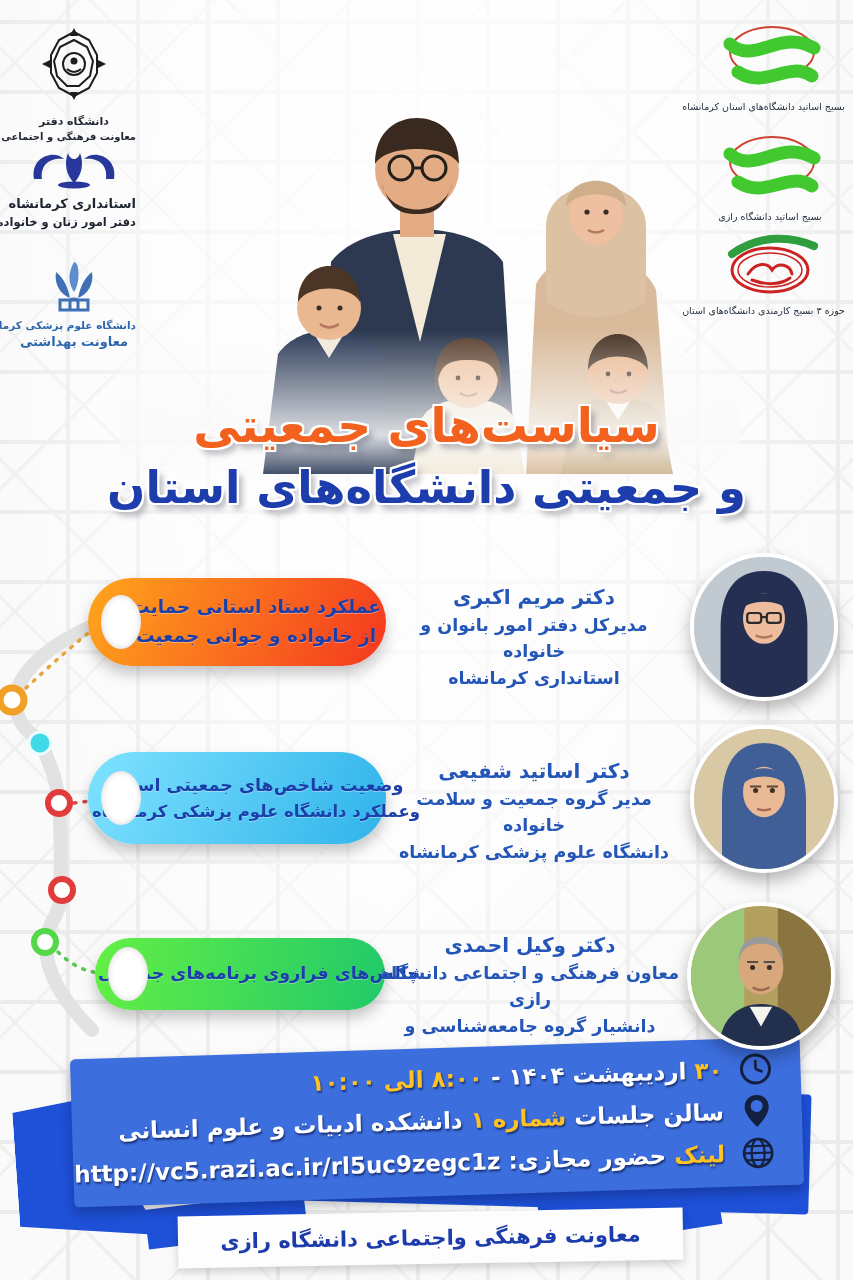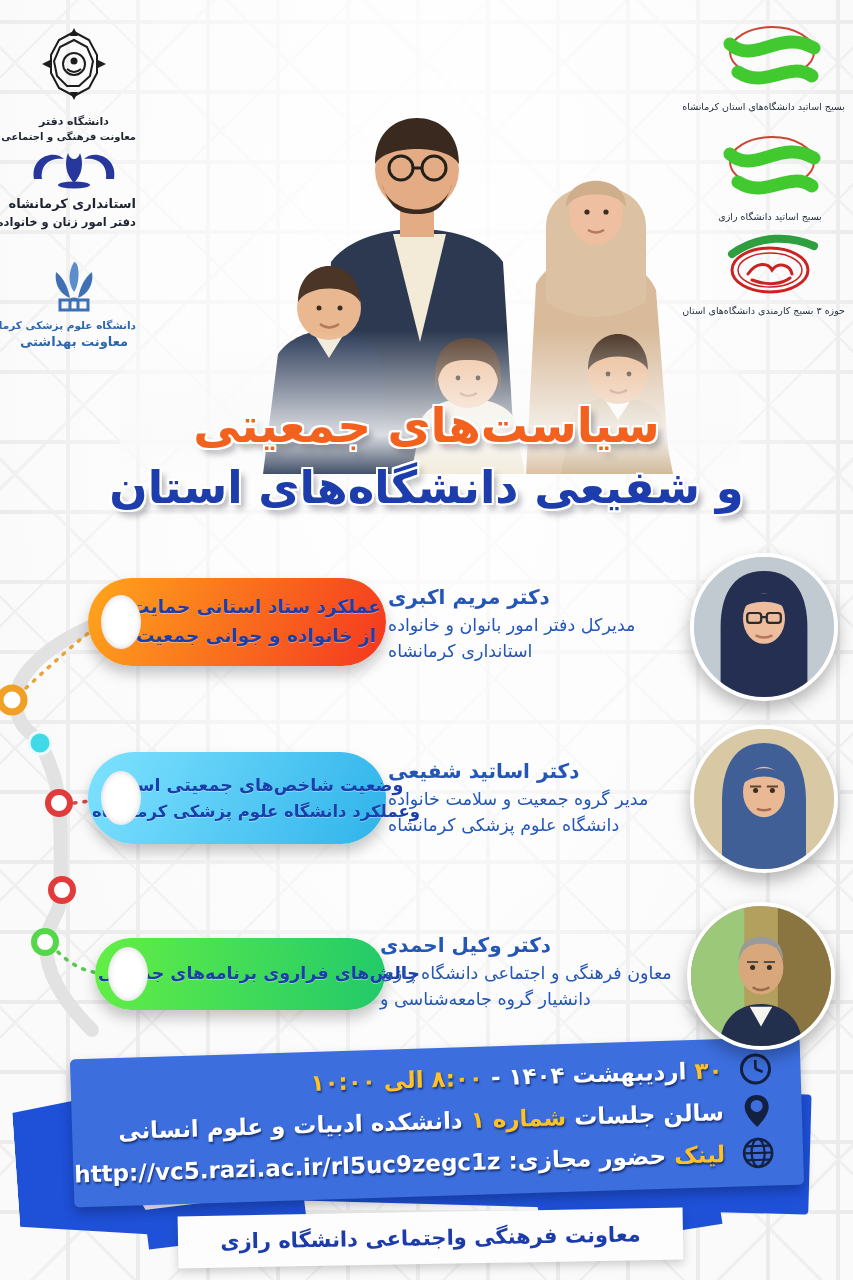--- a/index.html
+++ b/index.html
@@ -35,23 +35,23 @@
         display:flex;flex-direction:column;justify-content:center;align-items:center;
         padding:0 18px 0 56px;box-sizing:border-box;z-index:5;}
   .pill:before{content:"";position:absolute;left:13px;top:50%;transform:translateY(-50%);
         width:40px;height:54px;border-radius:50%;background:#fff;box-shadow:inset 0 0 6px rgba(0,0,0,.18);}
   .pill-1{background:linear-gradient(115deg,var(--pill1_from),var(--pill1_to));justify-content:center;}
   .pill-2{background:linear-gradient(115deg,var(--pill2_from),var(--pill2_to));}
   .pill-3{background:linear-gradient(100deg,var(--pill3_from),var(--pill3_to));}
   .pill span{font-size:18.5px;font-weight:bold;color:var(--pill_text);line-height:1.55;white-space:nowrap;
         text-shadow:0 1px 0 rgba(255,255,255,.35);}
   
-  .sp-info{position:absolute;width:292px;text-align:left;color:var(--speaker_text);z-index:5;}
+  .sp-info{position:absolute;width:292px;text-align:center;color:var(--speaker_text);z-index:5;}
   .sp-name{font-size:20px;font-weight:bold;line-height:1.5;}
-  .sp-role{font-size:17.5px;font-weight:normal;line-height:1.5;}
+  .sp-role{font-size:17.5px;font-weight:bold;line-height:1.5;}
   
   .avatar{position:absolute;width:140px;height:140px;border-radius:50%;border:4px solid #fff;
         box-shadow:0 8px 16px rgba(0,0,0,.28);overflow:hidden;z-index:5;background:#cfd6dc;}
   .avatar svg{display:block;width:100%;height:100%;}
   
   .banner-under{left:120px;top:1085px;width:690px;height:120px;background:var(--banner_dark);
         transform:rotate(1.6deg);z-index:2;border-radius:4px;}
   .banner-chevron{left:16px;top:1090px;width:140px;height:150px;background:var(--banner_dark);
         clip-path:polygon(0 12%,100% 0,72% 50%,100% 100%,0 88%);transform:rotate(-4deg);z-index:1;}
   .banner{left:72px;top:1048px;width:730px;height:148px;background:var(--banner_bg);
@@ -192,21 +192,21 @@
       <ellipse cx="50" cy="38" rx="38" ry="22" fill="none" stroke="#cc2222" stroke-width="3"></ellipse>
       <ellipse cx="50" cy="38" rx="32" ry="17" fill="none" stroke="#cc2222" stroke-width="1.5"></ellipse>
       <path d="M12 22 C40 2 72 4 94 14" fill="none" stroke="#2f9e3f" stroke-width="8" stroke-linecap="round"></path>
       <path d="M28 42 C36 30 48 30 52 38 C58 30 70 32 72 42 M32 48 C48 54 62 52 70 46" fill="none" stroke="#cc2222" stroke-width="3" stroke-linecap="round"></path>
     </svg>
     <div class="logo-caption small">حوزه ۳ بسیج کارمندی دانشگاه‌های استان</div>
   </div>
 
   <div class="title-wrap abs">
     <div class="title-l1">سیاست‌های جمعیتی</div>
-    <div class="title-l2">و شفیعی دانشگاه‌های استان</div>
+    <div class="title-l2">و جمعیتی دانشگاه‌های استان</div>
   </div>
 
   <svg class="abs" style="left:0;top:560px;z-index:3;" width="150" height="500" viewBox="0 0 150 500">
     <path d="M112 58 C40 85 12 120 16 146 C20 175 38 172 44 190 C54 215 57 222 59 245 C62 280 60 305 61 330 C62 355 47 362 46 382 C45 412 62 440 92 470" fill="none" stroke="#e2e2e2" stroke-width="14" stroke-linecap="round"></path>
     <path d="M26 128 C52 104 78 80 98 66" fill="none" stroke="#e8a43c" stroke-width="3.5" stroke-linecap="round" stroke-dasharray="2 8"></path>
     <path d="M74 243 L98 240" fill="none" stroke="#d84848" stroke-width="3.5" stroke-linecap="round" stroke-dasharray="2 8"></path>
     <path d="M58 392 C78 412 100 416 120 412" fill="none" stroke="#58c84e" stroke-width="3.5" stroke-linecap="round" stroke-dasharray="2 8"></path>
     <circle cx="12" cy="140" r="12" fill="#fff" stroke="#f1a026" stroke-width="7"></circle>
     <circle cx="40" cy="183" r="11" fill="#3fd9e8" stroke="#eafcfd" stroke-width="3"></circle>
     <circle cx="59" cy="243" r="11" fill="#fff" stroke="#e23b3b" stroke-width="6"></circle>

